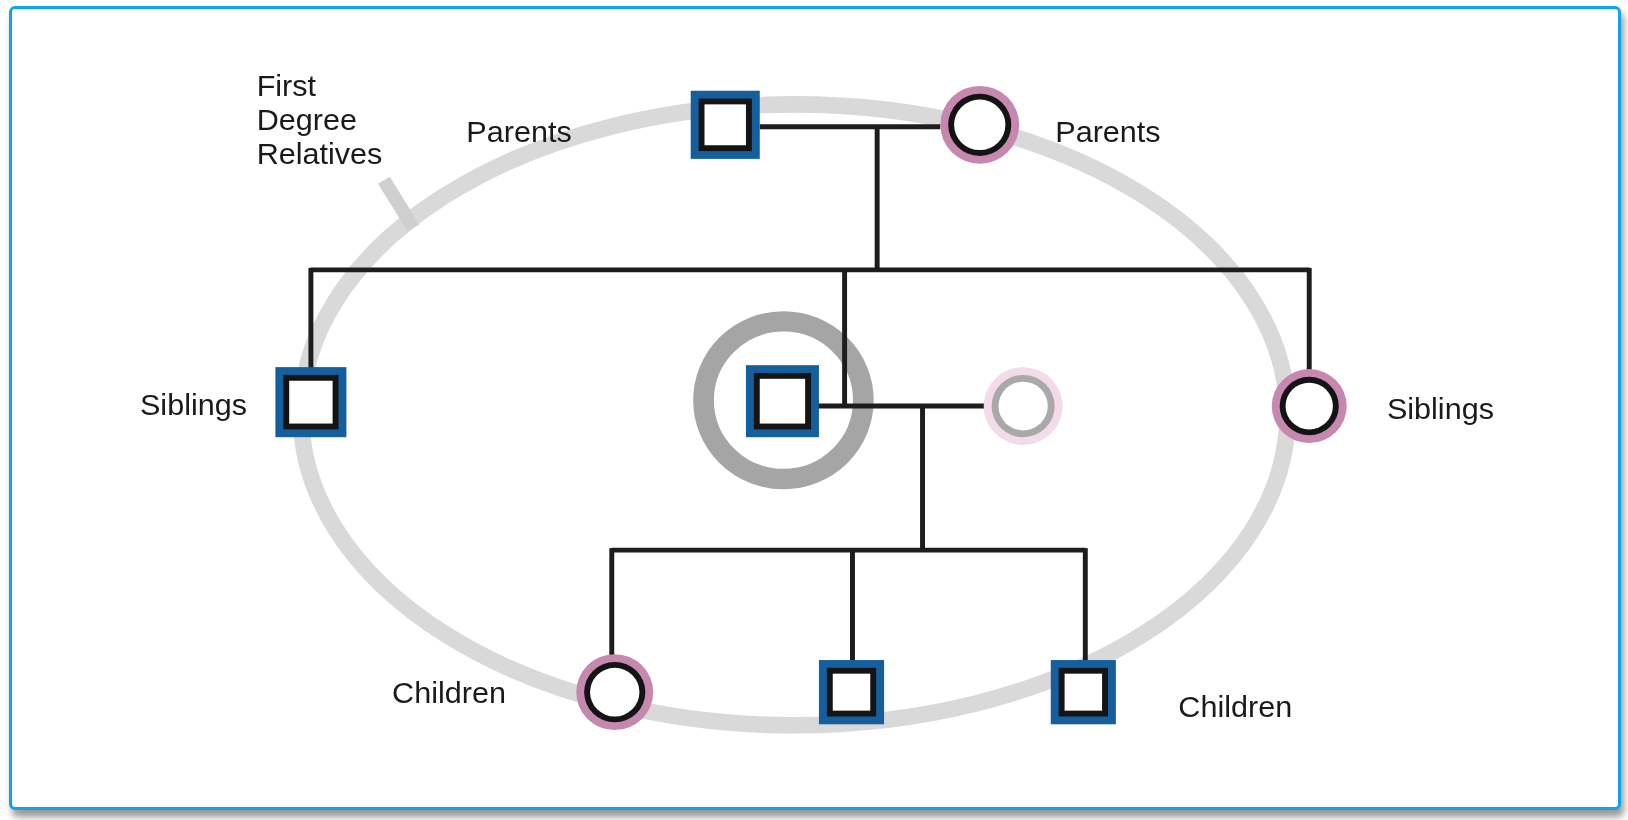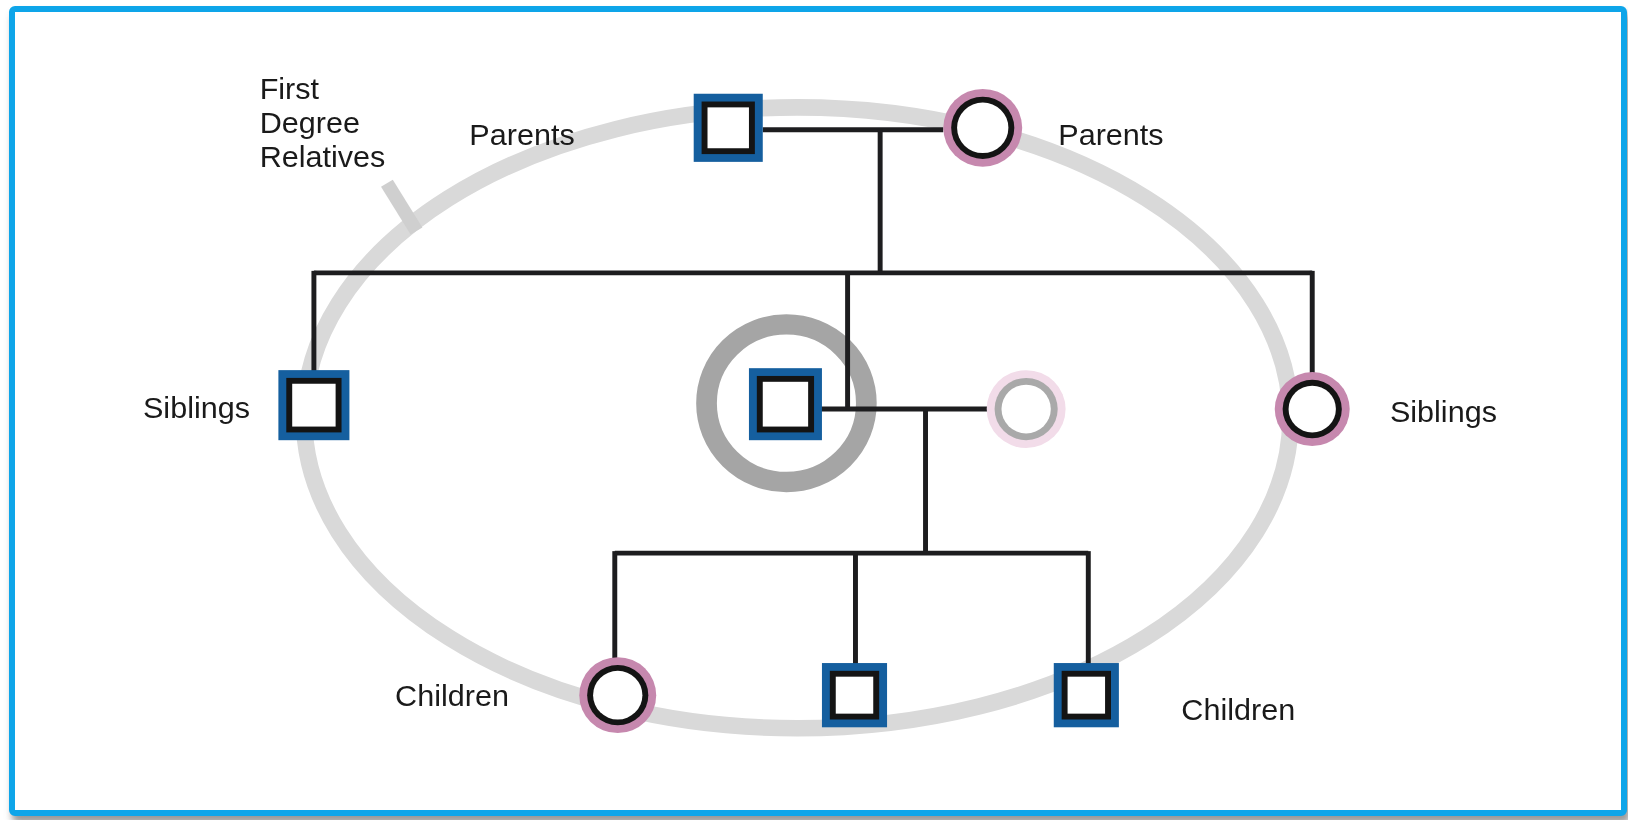--- a/index.html
+++ b/index.html
@@ -10,21 +10,21 @@
     height: 820px;
     font-family: "Liberation Sans", sans-serif;
   }
   .card {
     position: absolute;
     left: 9px;
     top: 6px;
     width: 1606px;
     height: 798px;
     background: #ffffff;
-    border: 6px solid #0ea5e9;
+    border: 3px solid #0ea5e9;
     border-radius: 6px;
     box-shadow: 3px 7px 7px rgba(70,70,70,0.55);
     overflow: hidden;
   }
   .card svg {
     position: absolute;
     left: 0;
     top: 0;
     width: 100%;
     height: 100%;

